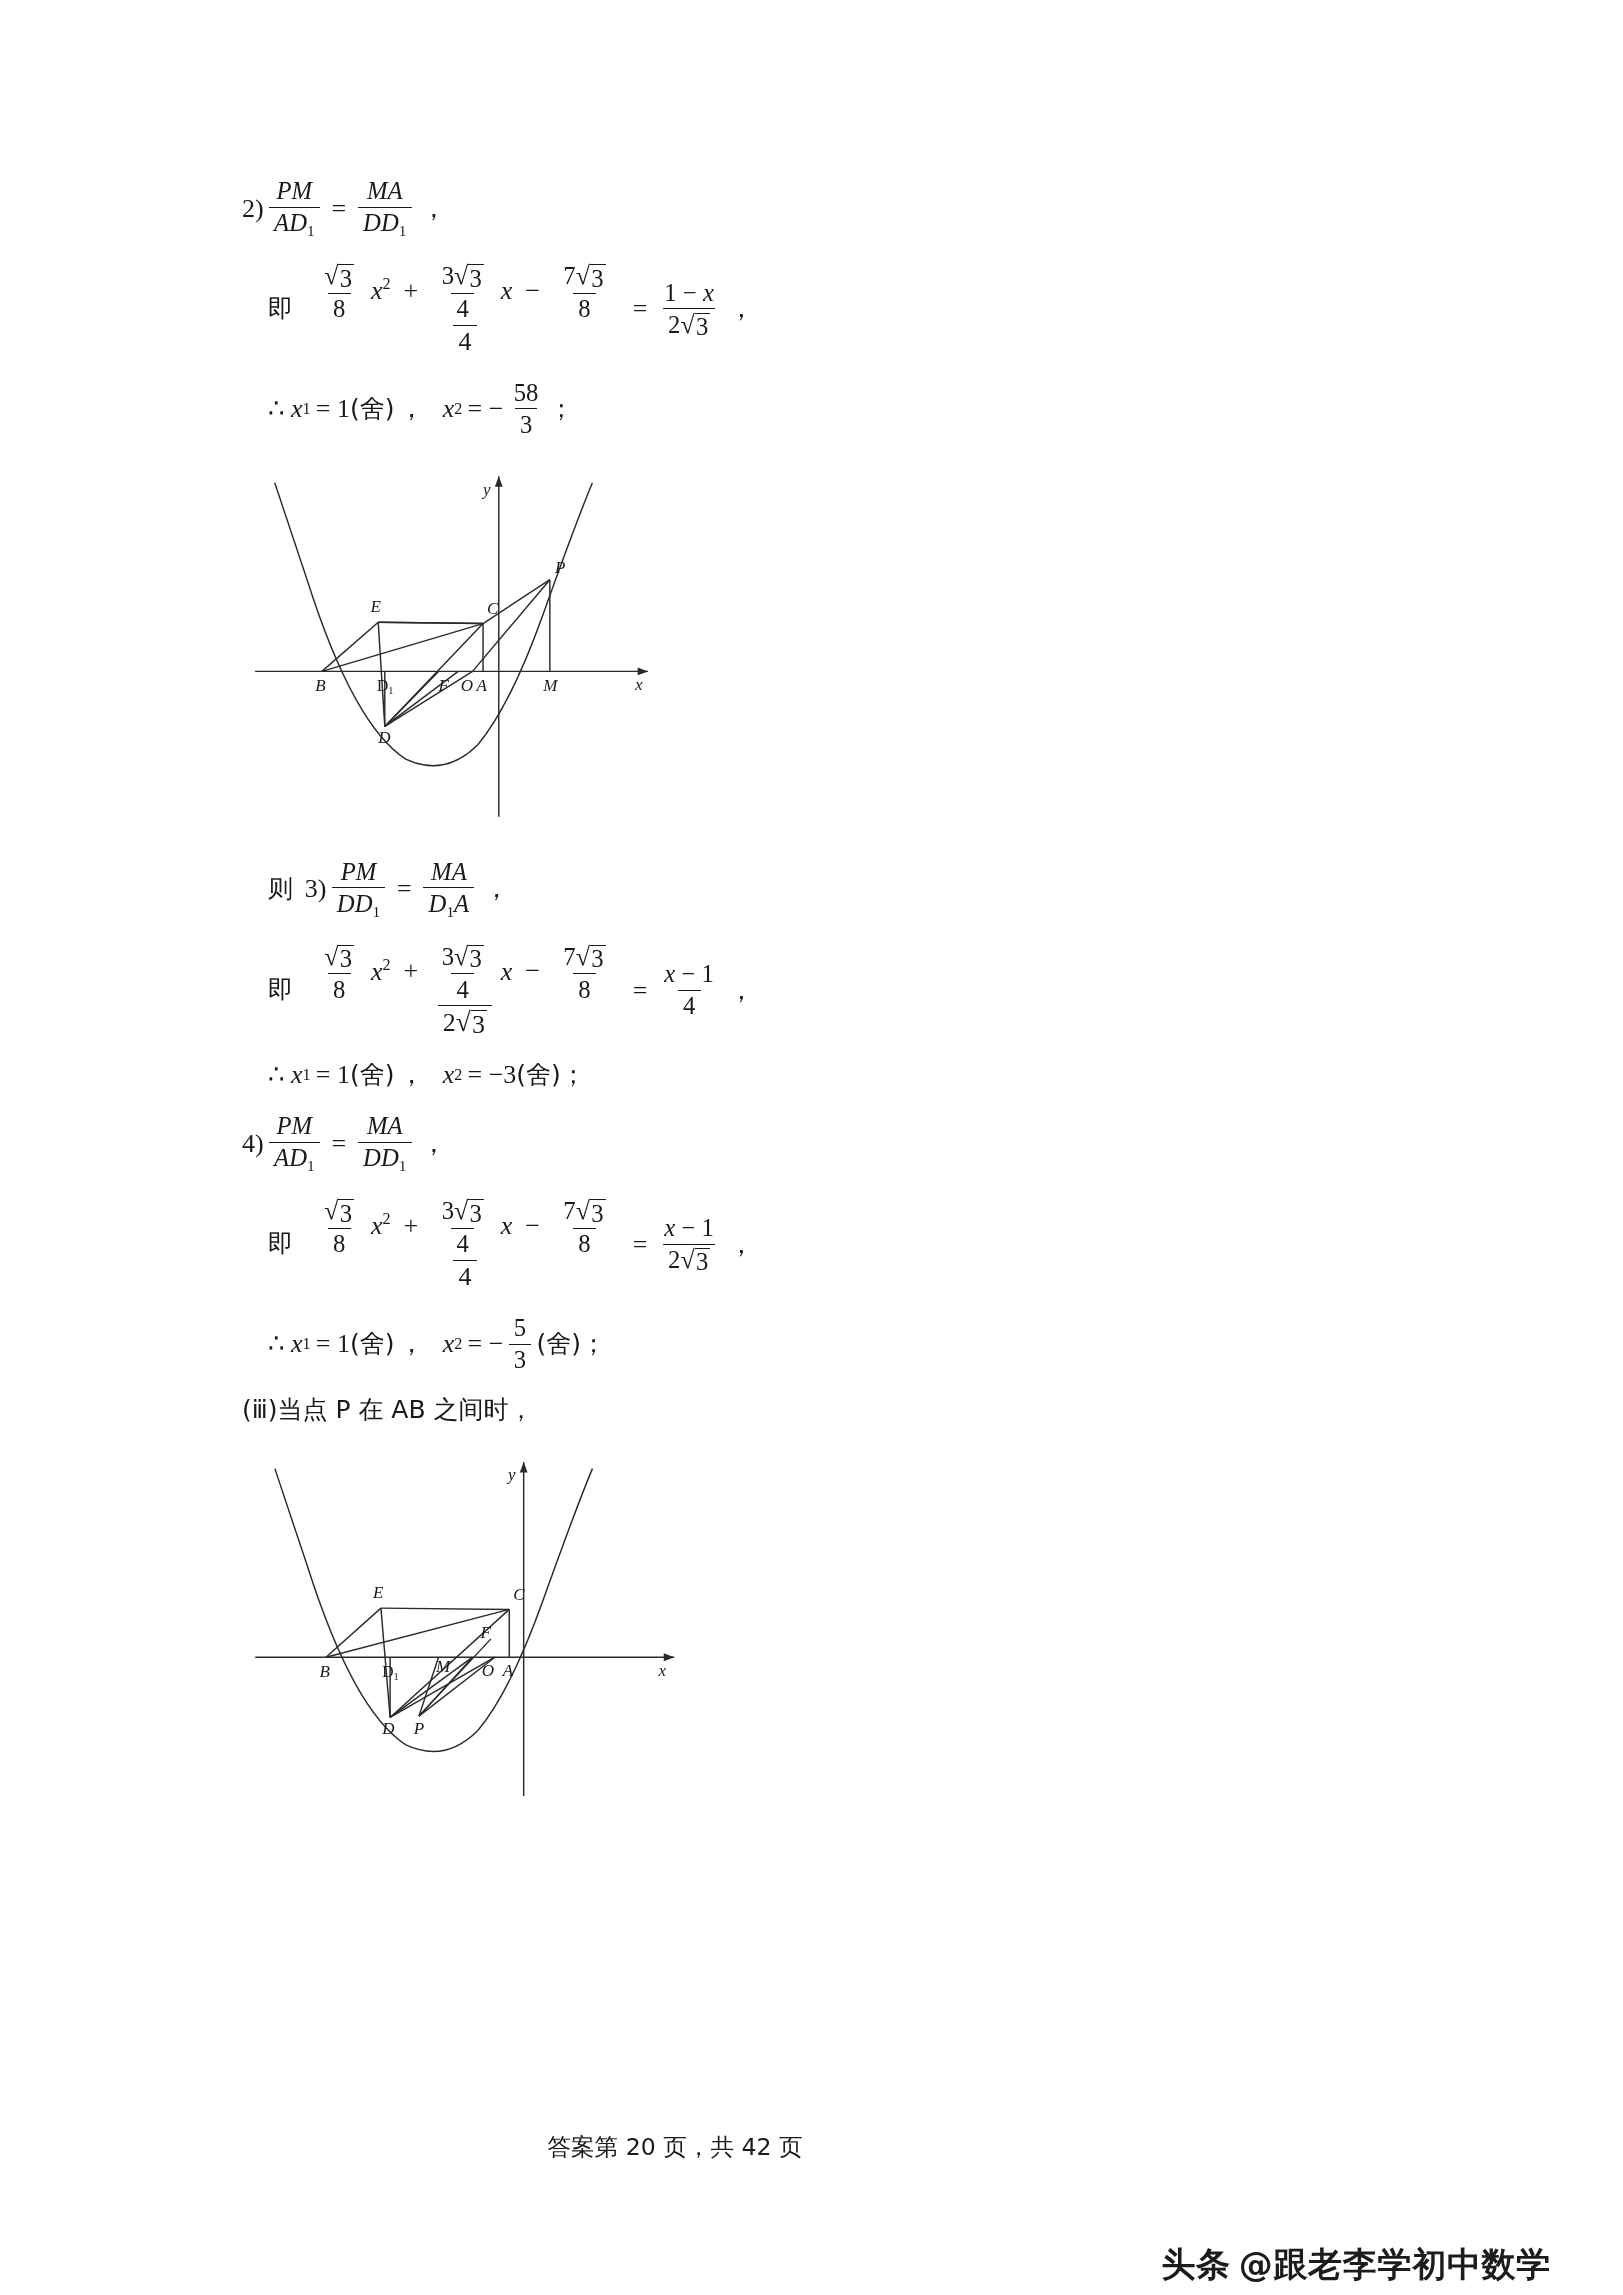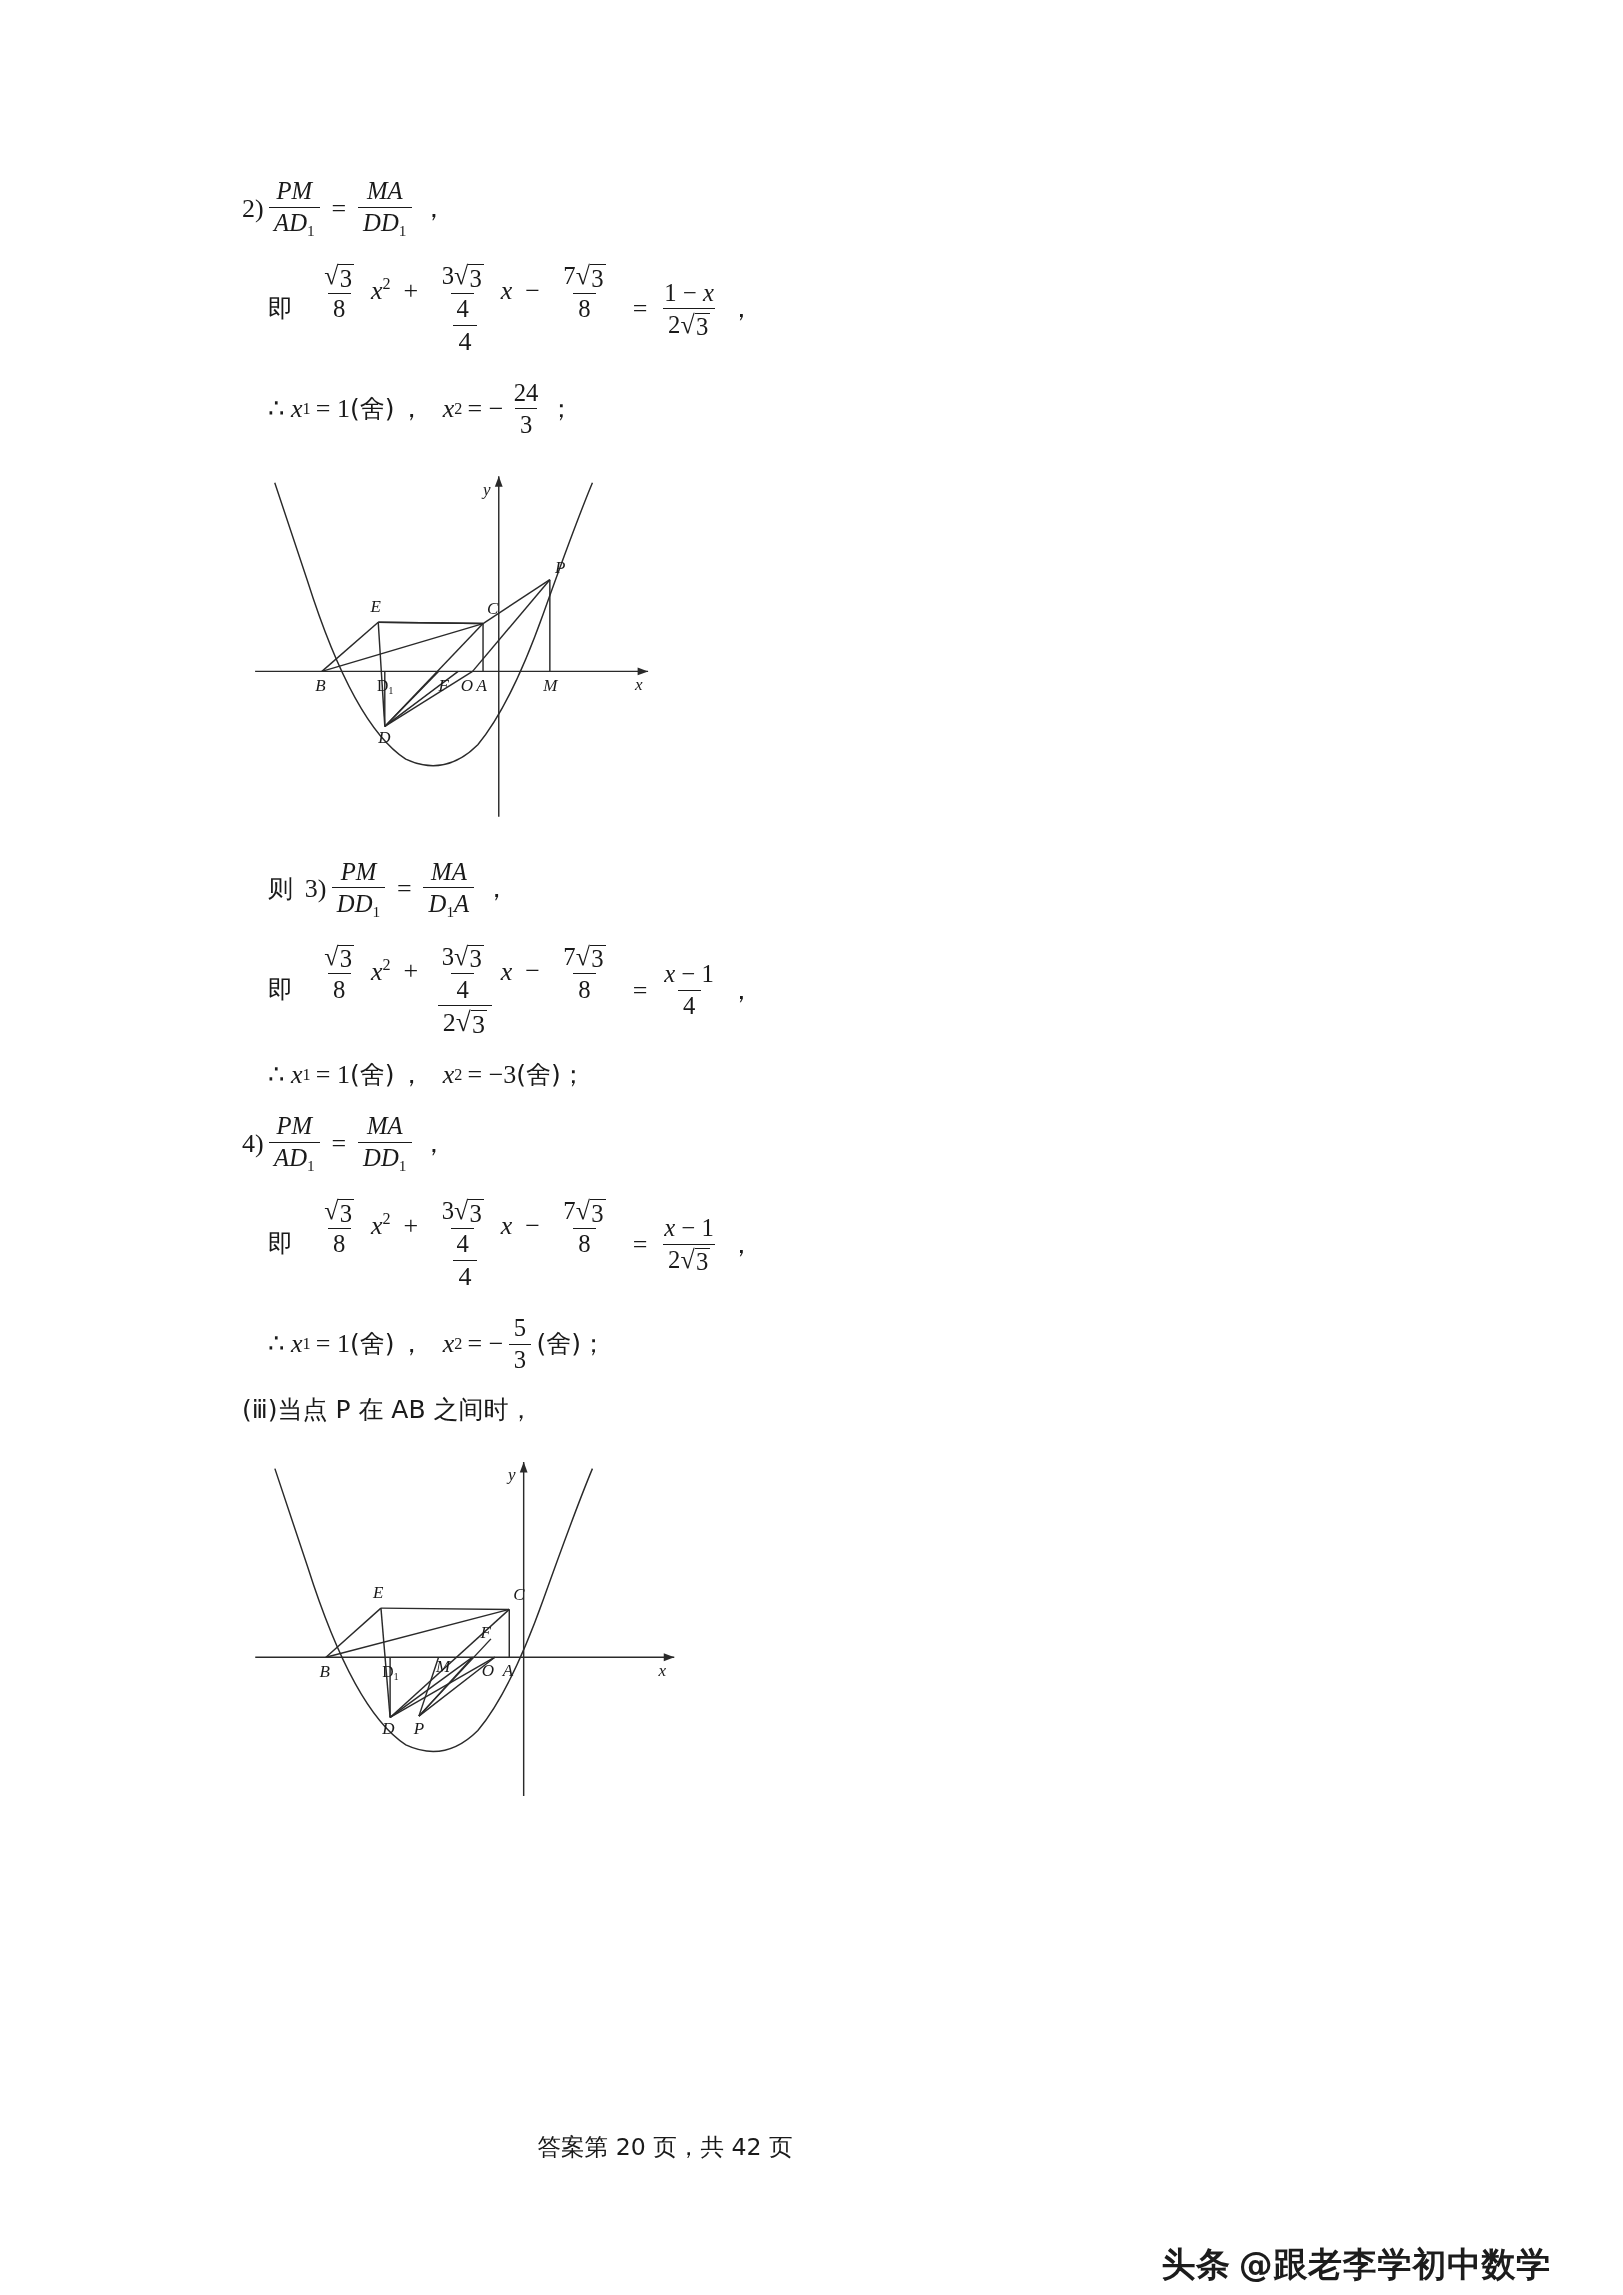--- a/index.html
+++ b/index.html
@@ -75,21 +75,21 @@
 
   
   .figure {
     margin: 23.6px 0 26px 0;
     display: block;
   }
 
   
   .footer {
     position: absolute;
-    left: 0;
+    left: 10px;
     top: 2131px;
     width: 1330px;
     text-align: center;
     font-size: 23.6px;
     font-family: "DejaVu Sans", sans-serif;
     color: #1a1a1a;
   }
   .watermark {
     position: absolute;
     right: 72px;
@@ -173,21 +173,21 @@
       <span>∴</span>
       <span class="it" style="margin-left:6.5px;">x</span>
         <span class="subn">1</span>
       <span style="margin-left:5.2px;">= 1</span>
       <span class="cn">(舍)</span>
       <span class="comma">，</span>
       <span class="it" style="margin-left:18.3px;">x</span>
         <span class="subn">2</span>
       <span style="margin-left:5.2px;">= −</span>
       <span class="frac">
-        <span class="num">24</span>
+        <span class="num">58</span>
         <span class="den">3</span>
       </span>
       <span class="cn">；</span>
     </div>
 
 
     <div class="figure">
       <svg width="655" height="367" viewBox="0 0 1000 560">
         <g fill="none" stroke="#2a2a2a" stroke-width="2.2">
 

